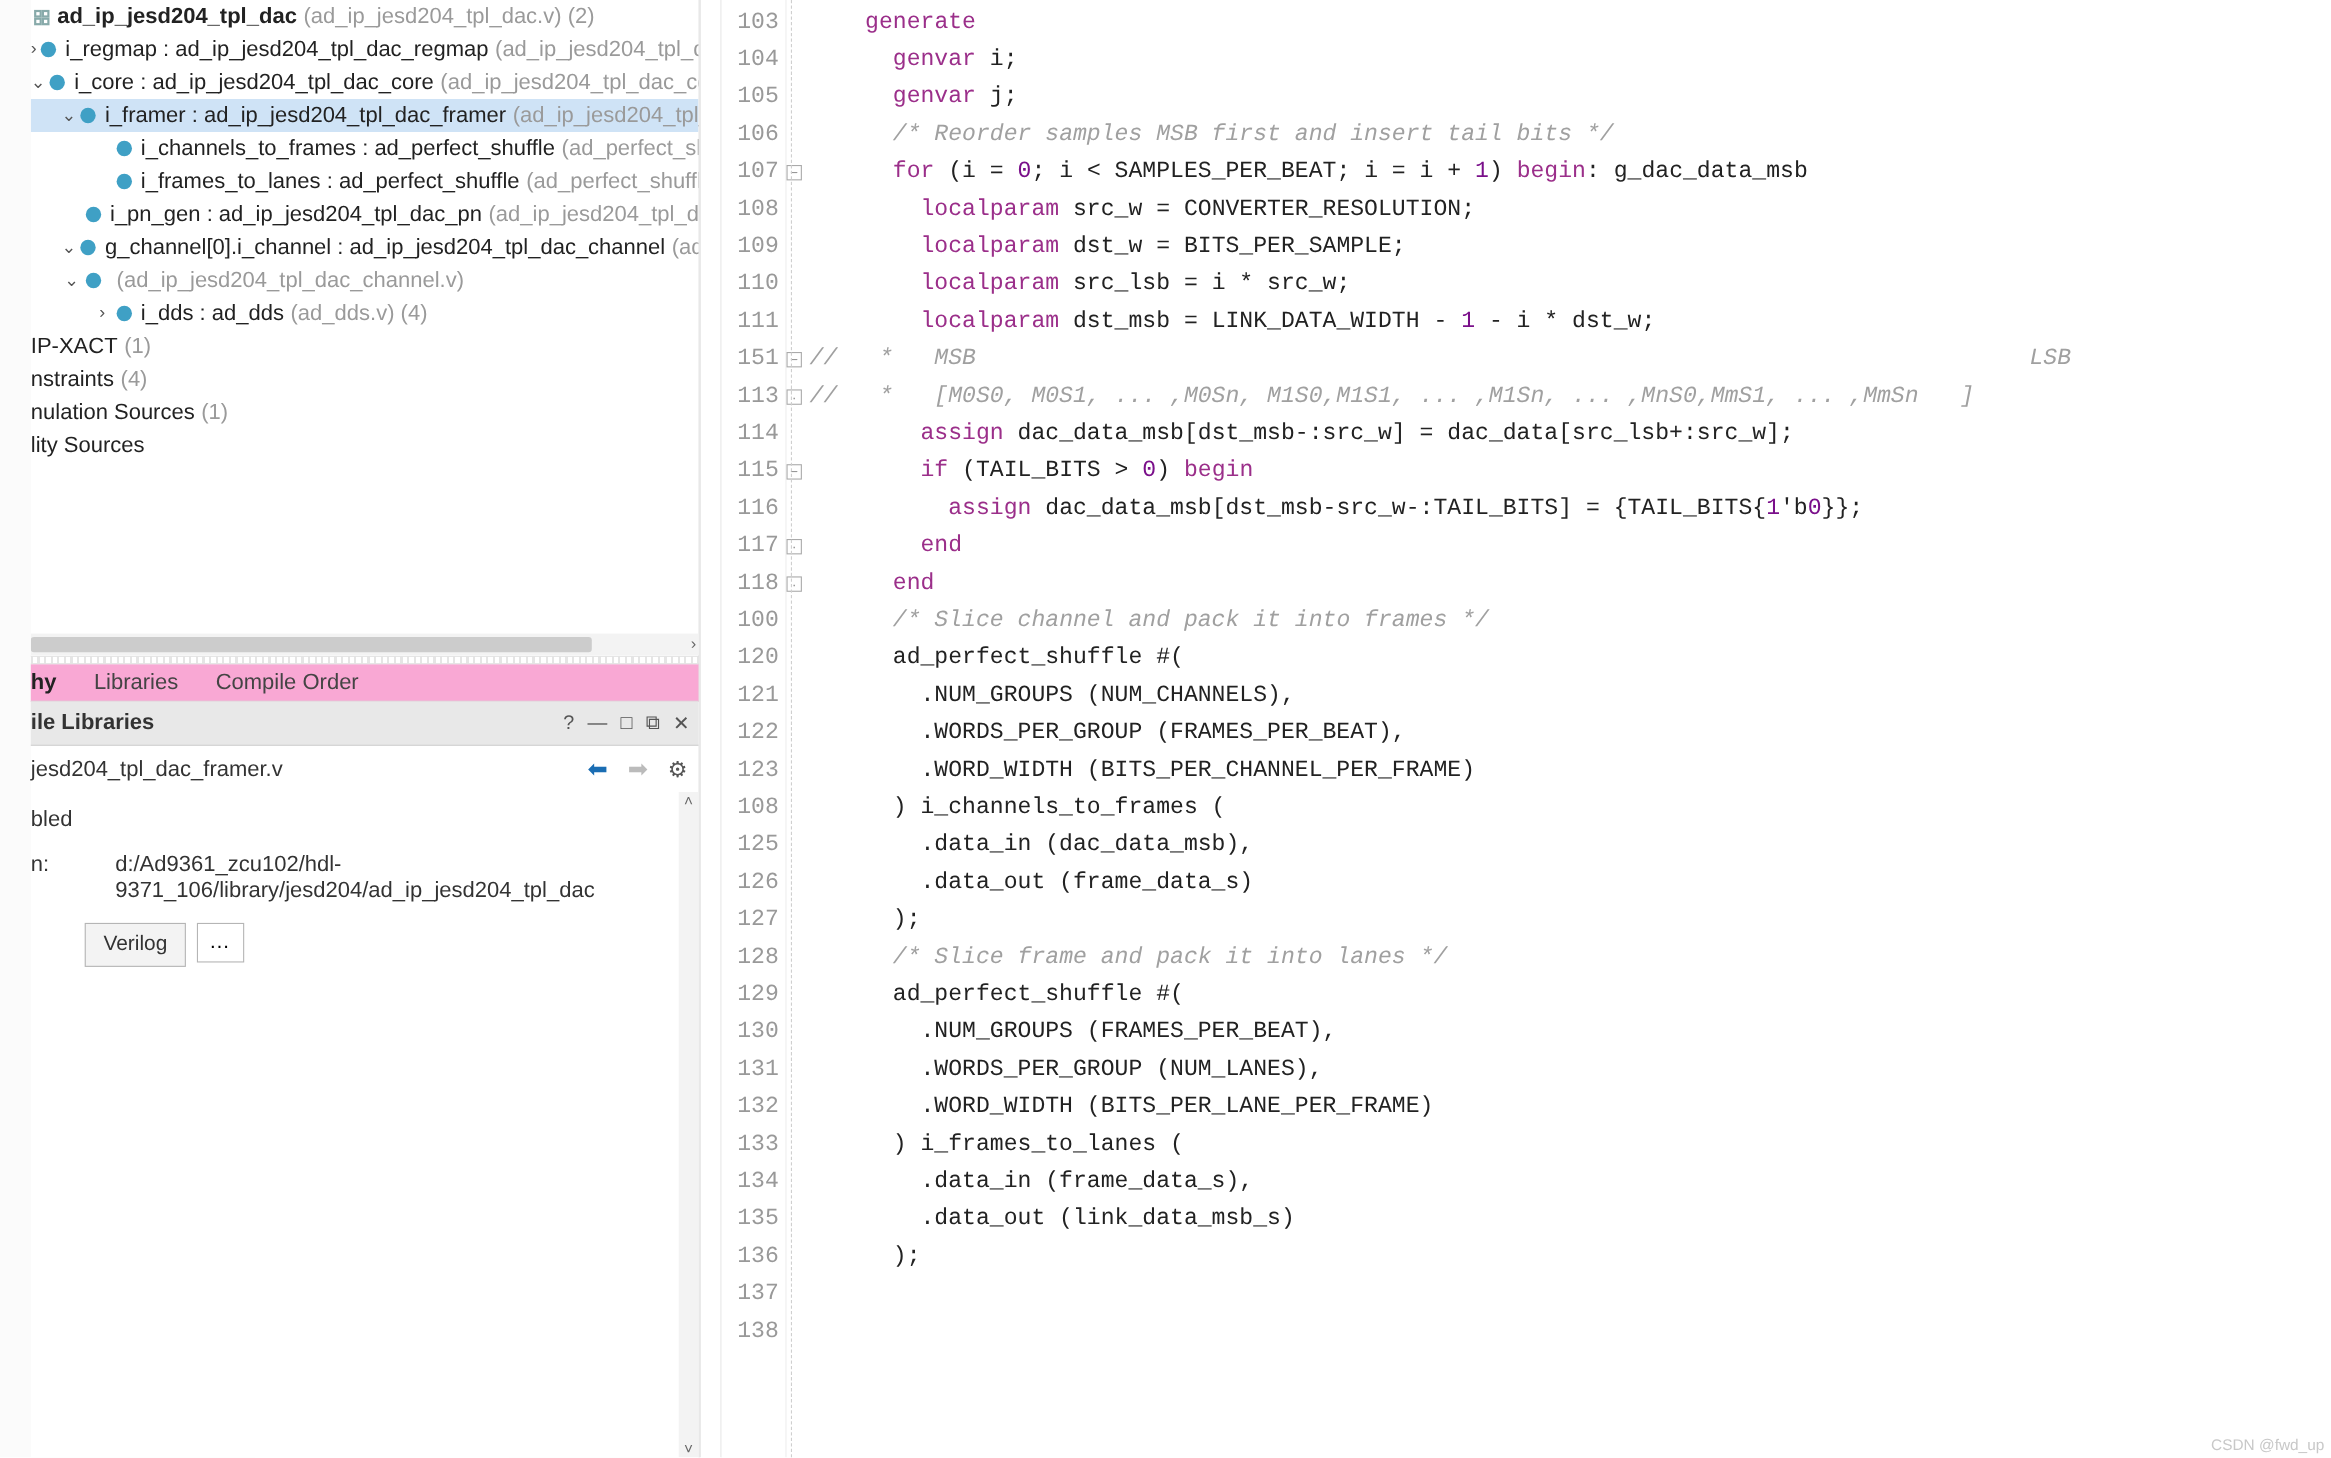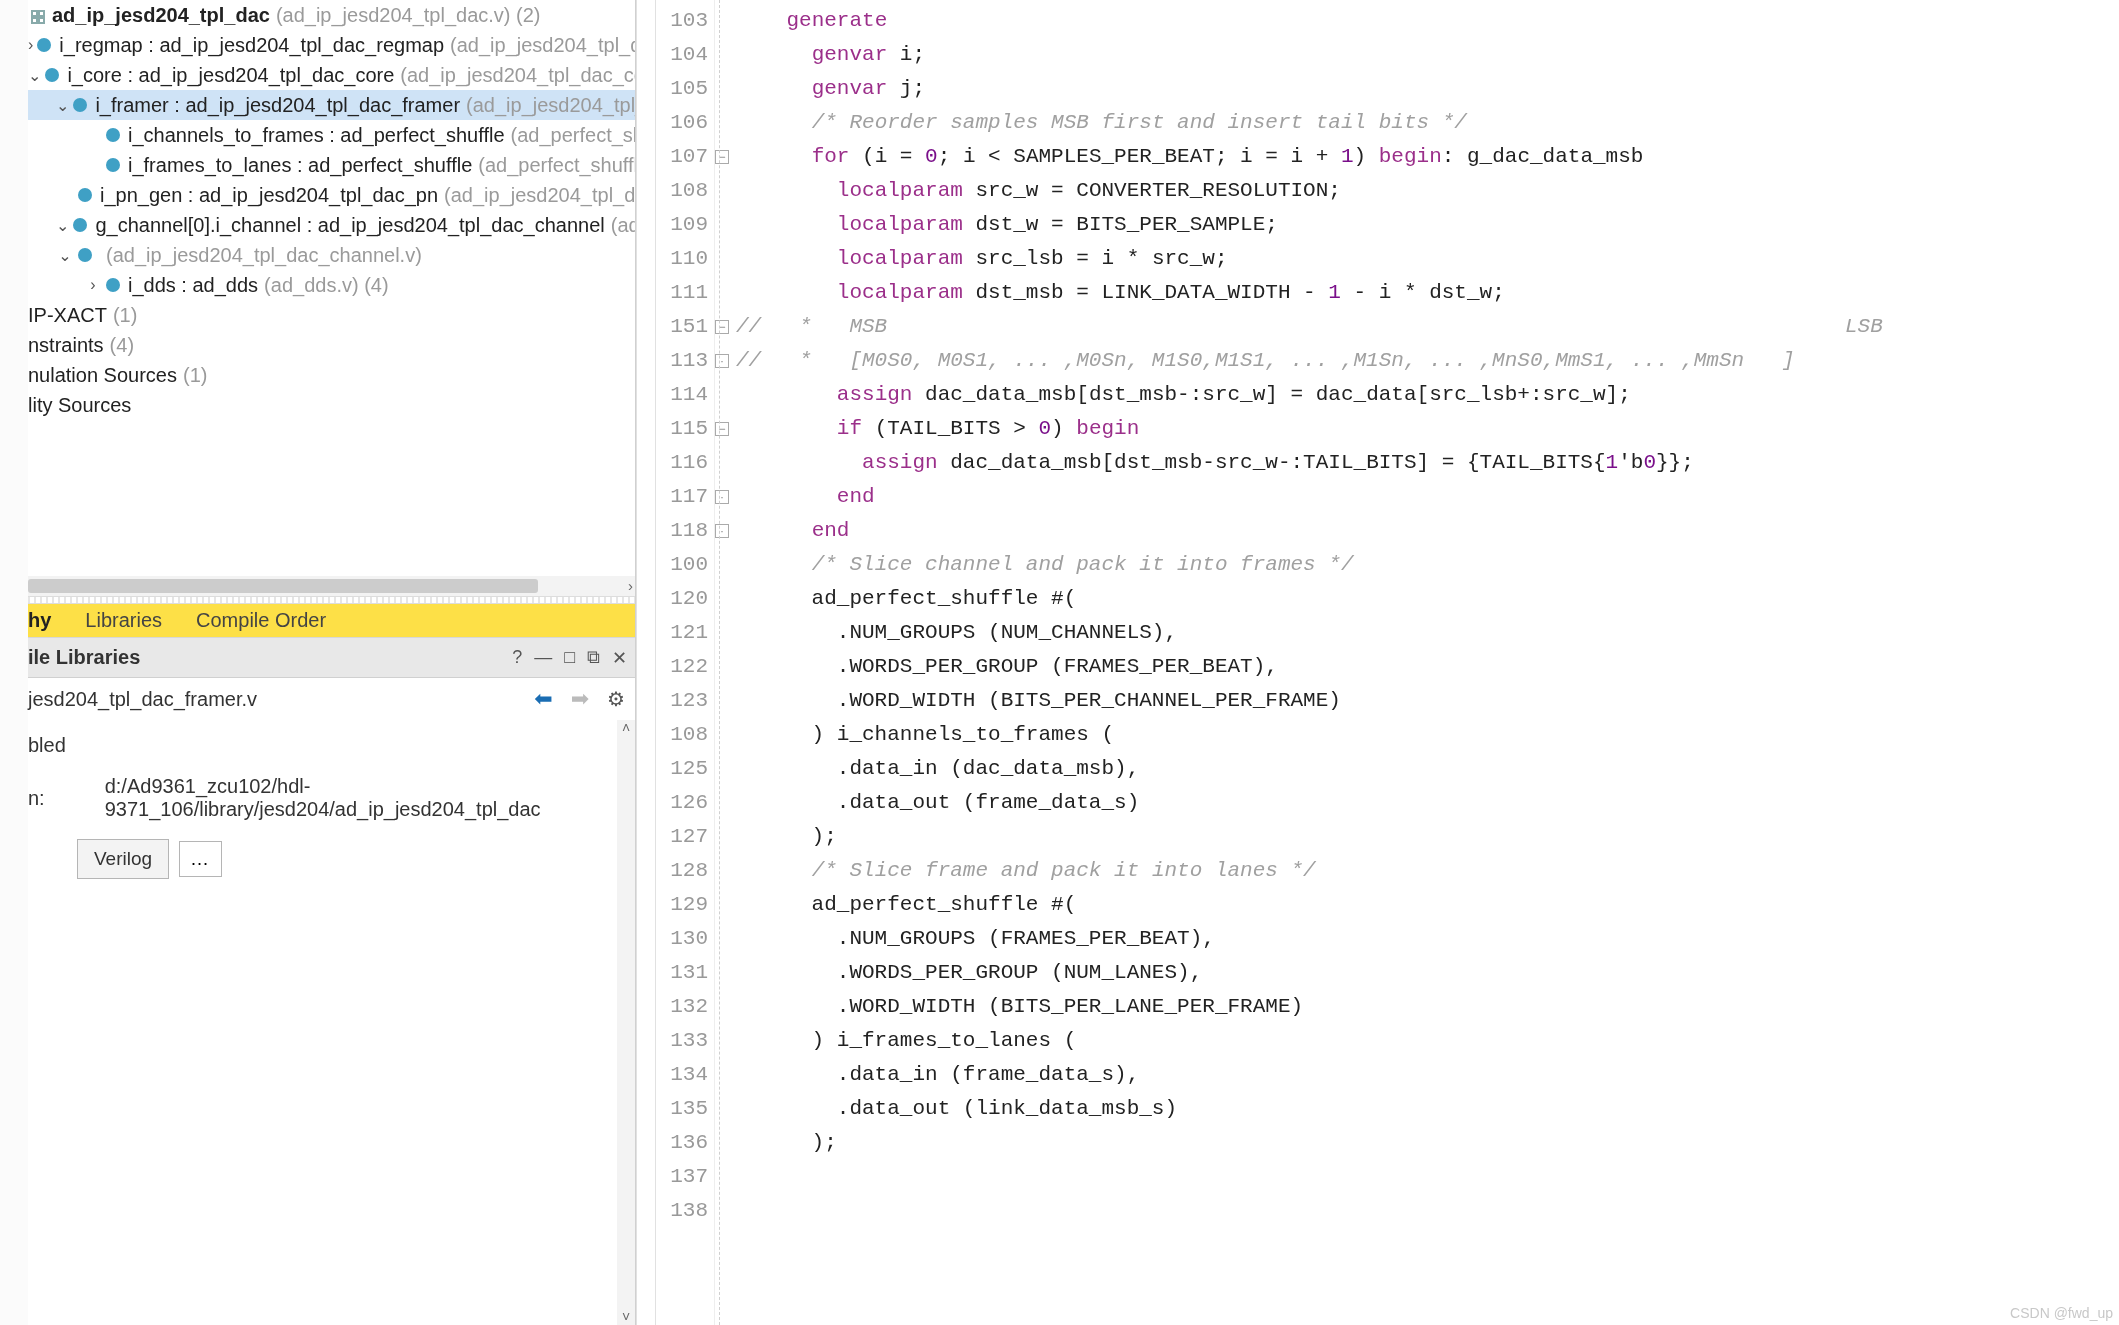--- a/index.html
+++ b/index.html
@@ -17,38 +17,38 @@
   .modicon svg rect { stroke: #8aa; fill: none; stroke-width: 2; }
   .tname { color: #222; }
   .tfile { color: #9a9a9a; margin-left: 6px; }
   .sel { background: #cfe3f6; }
   .hscroll { position: absolute; bottom: 0; left: 0; right: 0; height: 20px; background: #f3f3f3; display: flex; align-items: center; }
   .hscroll .thumb { position: absolute; left: 0; width: 510px; height: 14px; top: 3px; background: #ccc; border-radius: 3px; }
   .hscroll .arrow { position: absolute; right: 2px; top: 1px; color: #666; font-size: 15px; }
 
   .divider-h { height: 8px; background: repeating-linear-gradient(90deg,#e5e5e5 0 2px,#fff 2px 6px); border-top:1px solid #ddd; border-bottom:1px solid #ddd; }
 
-  .bottom-tabs { height: 34px; display: flex; align-items: center; gap: 34px; padding-left: 0; font-size: 20px; color: #444; border-bottom: 1px solid #d7d7d7; background:#fde047; }
+  .bottom-tabs { height: 34px; display: flex; align-items: center; gap: 34px; padding-left: 0; font-size: 20px; color: #444; border-bottom: 1px solid #d7d7d7; background:#f9a8d4; }
   .bottom-tabs .tab { cursor: pointer; }
   .bottom-tabs .tab.active { font-weight: bold; color: #222; }
 
   .props-panel { flex: 1; display: flex; flex-direction: column; background: #fff; }
   .props-header { height: 40px; display: flex; align-items: center; justify-content: space-between; background: #e8e8e8; border-bottom: 1px solid #d0d0d0; padding: 0 8px 0 0; }
   .props-title { font-size: 20px; font-weight: bold; color: #333; }
   .win-ctrls { display: flex; gap: 12px; color: #555; font-size: 18px; }
   .win-ctrls span { cursor: pointer; }
   .props-sub { height: 42px; display:flex; align-items:center; justify-content:space-between; padding-right:10px; }
   .props-sub .fname { font-size: 20px; color: #333; }
   .nav-arrows { display:flex; gap:18px; align-items:center; }
   .nav-arrows .arr { font-size:22px; color:#1a6db3; }
   .nav-arrows .arr.dis { color:#bbb; }
   .gear { font-size: 20px; color: #555; }
   .props-body { flex:1; position:relative; overflow:hidden; }
   .props-body-inner { position:absolute; inset:0 20px 0 0; display:flex; flex-direction:column; gap:18px; padding-top:14px; }
-  .prow { display:flex; align-items:center; font-size:20px; color:#333; }
+  .prow { display:flex; align-items:flex-start; font-size:20px; color:#333; }
   .prow .pval { margin-left: 60px; }
   .btn { border:1px solid #b5b5b5; background:#f3f3f3; padding:8px 16px; font-size:19px; color:#333; }
   .ellipsis-btn { border:1px solid #b5b5b5; background:#fff; padding:6px 10px; font-size:19px; letter-spacing:2px; margin-left:10px; }
   .vscroll { position:absolute; right:0; top:0; bottom:0; width:18px; background:#f3f3f3; display:flex; flex-direction:column; align-items:center; justify-content:space-between; color:#666; font-size:14px; }
   .vscroll .thumb { position:absolute; top:18px; bottom:18px; left:2px; right:2px; background:transparent; }
 
   
   .vsplit { width: 20px; background:#fff; border-left:1px solid #e1e1e1; border-right:1px solid #e1e1e1; }
 
   

